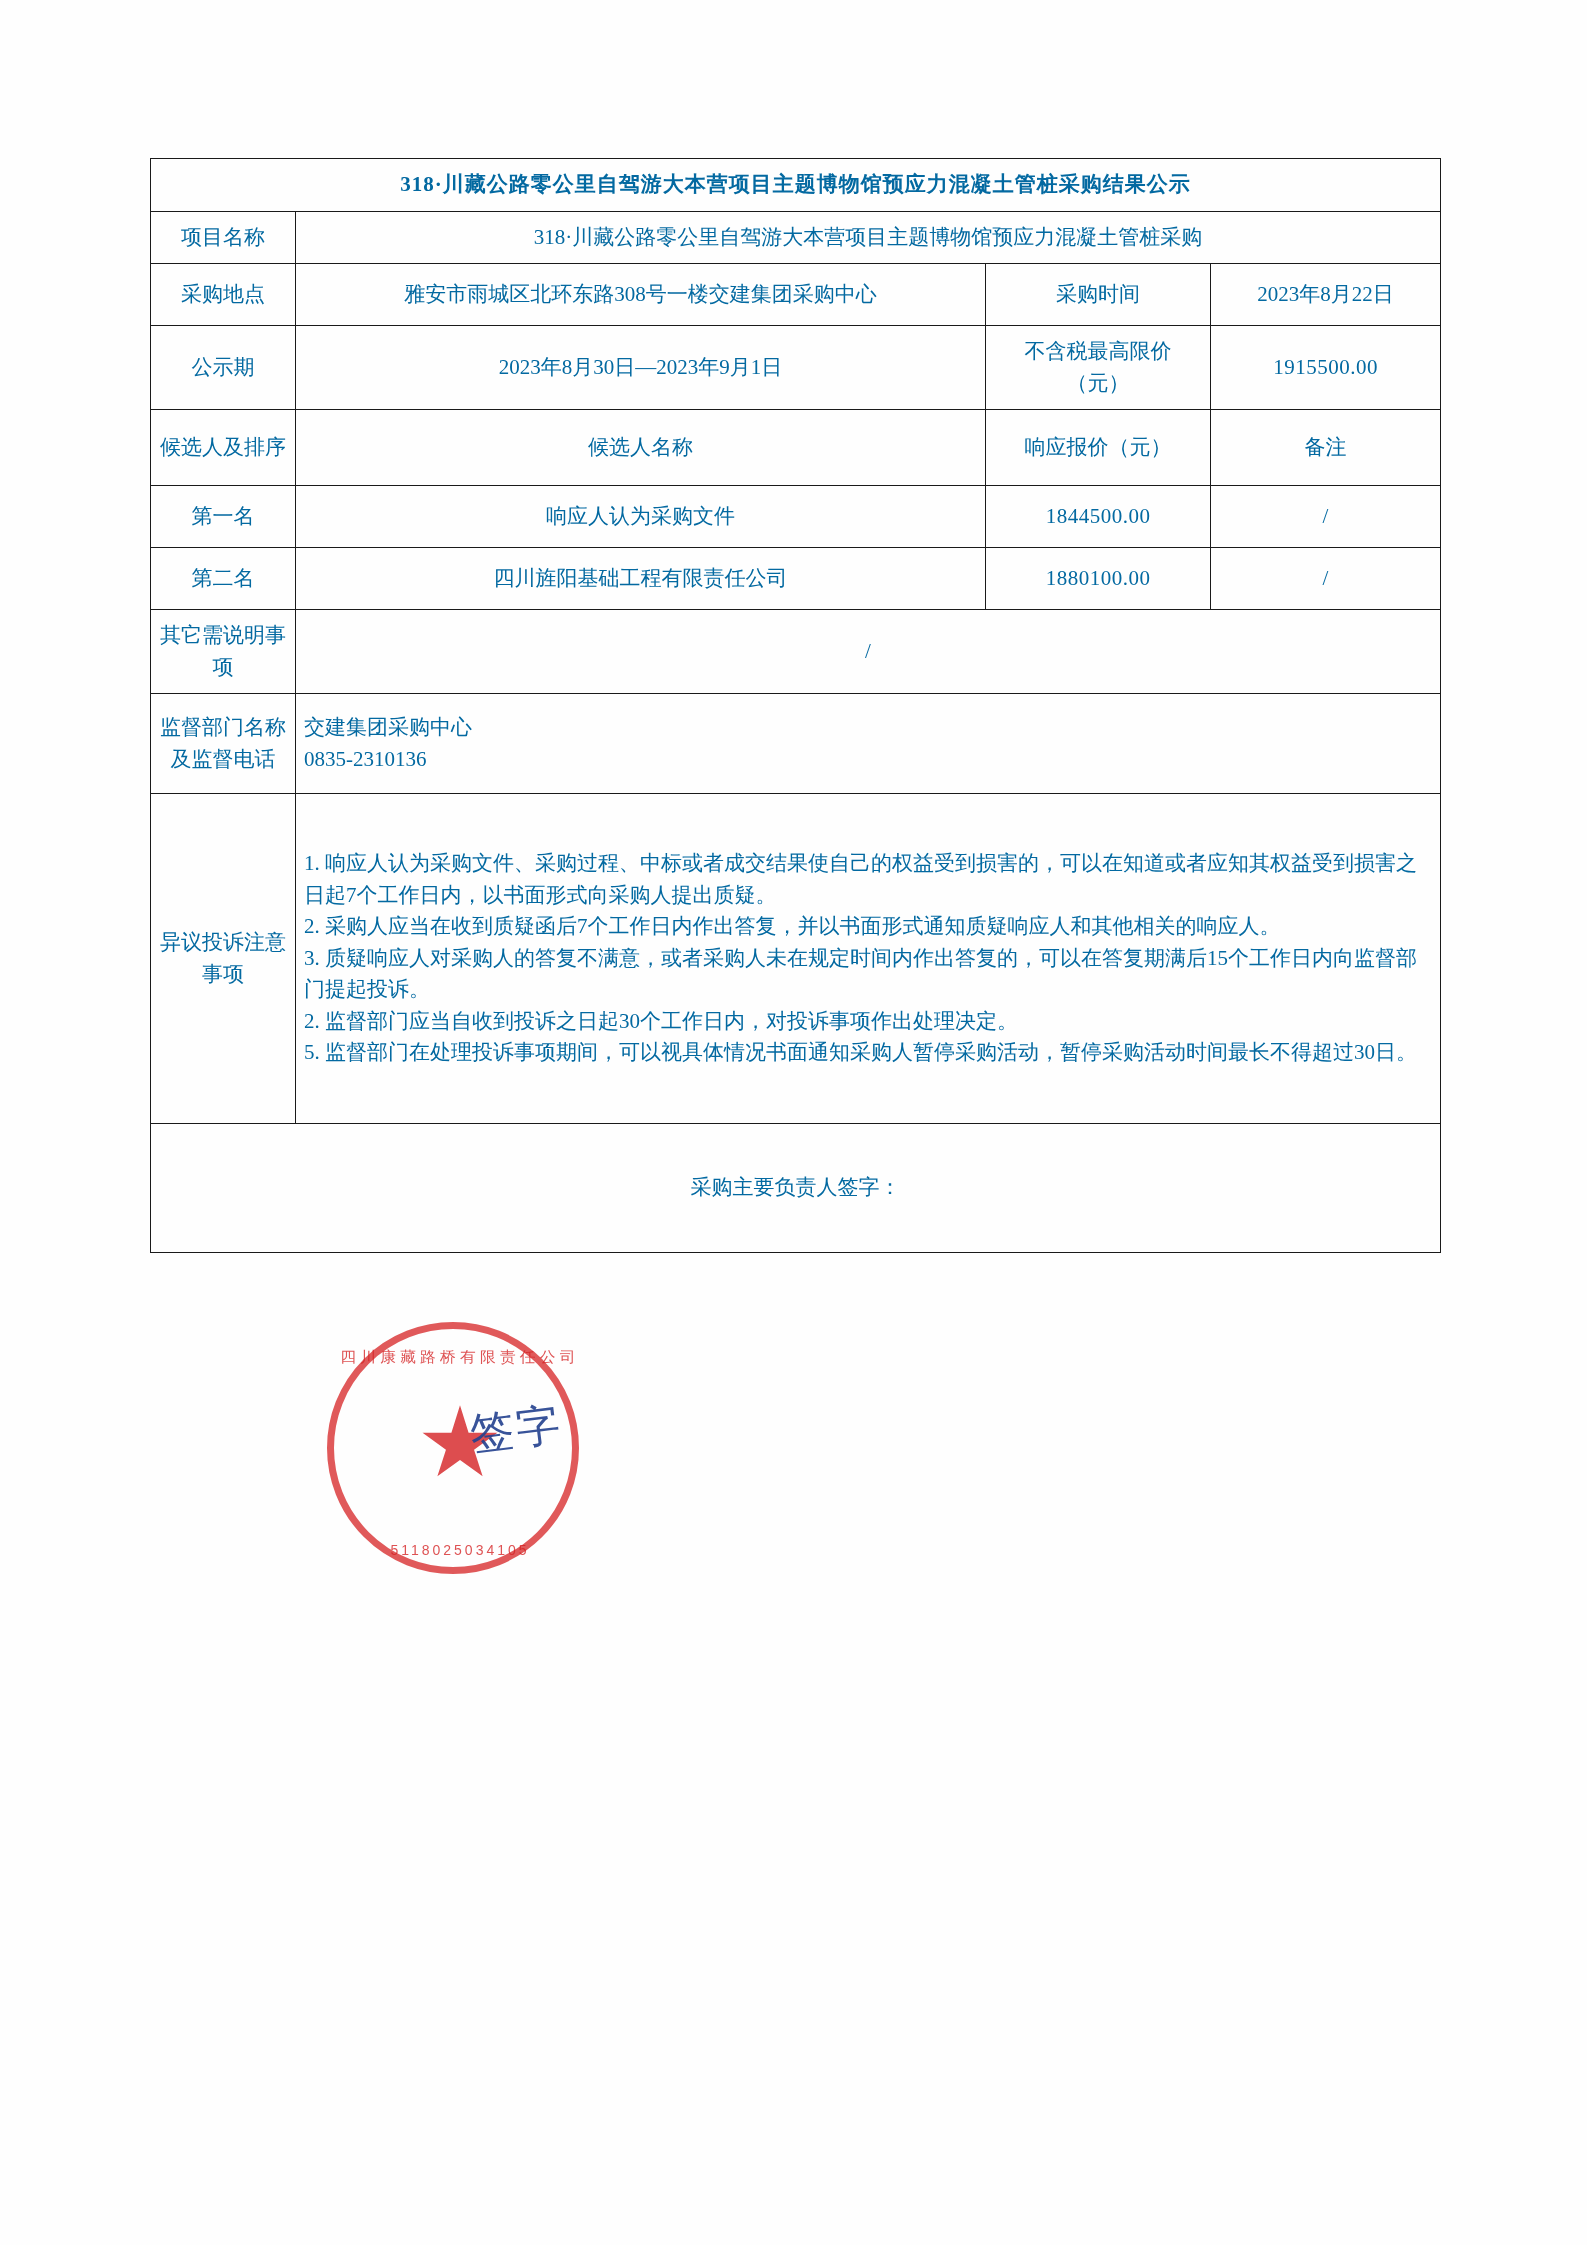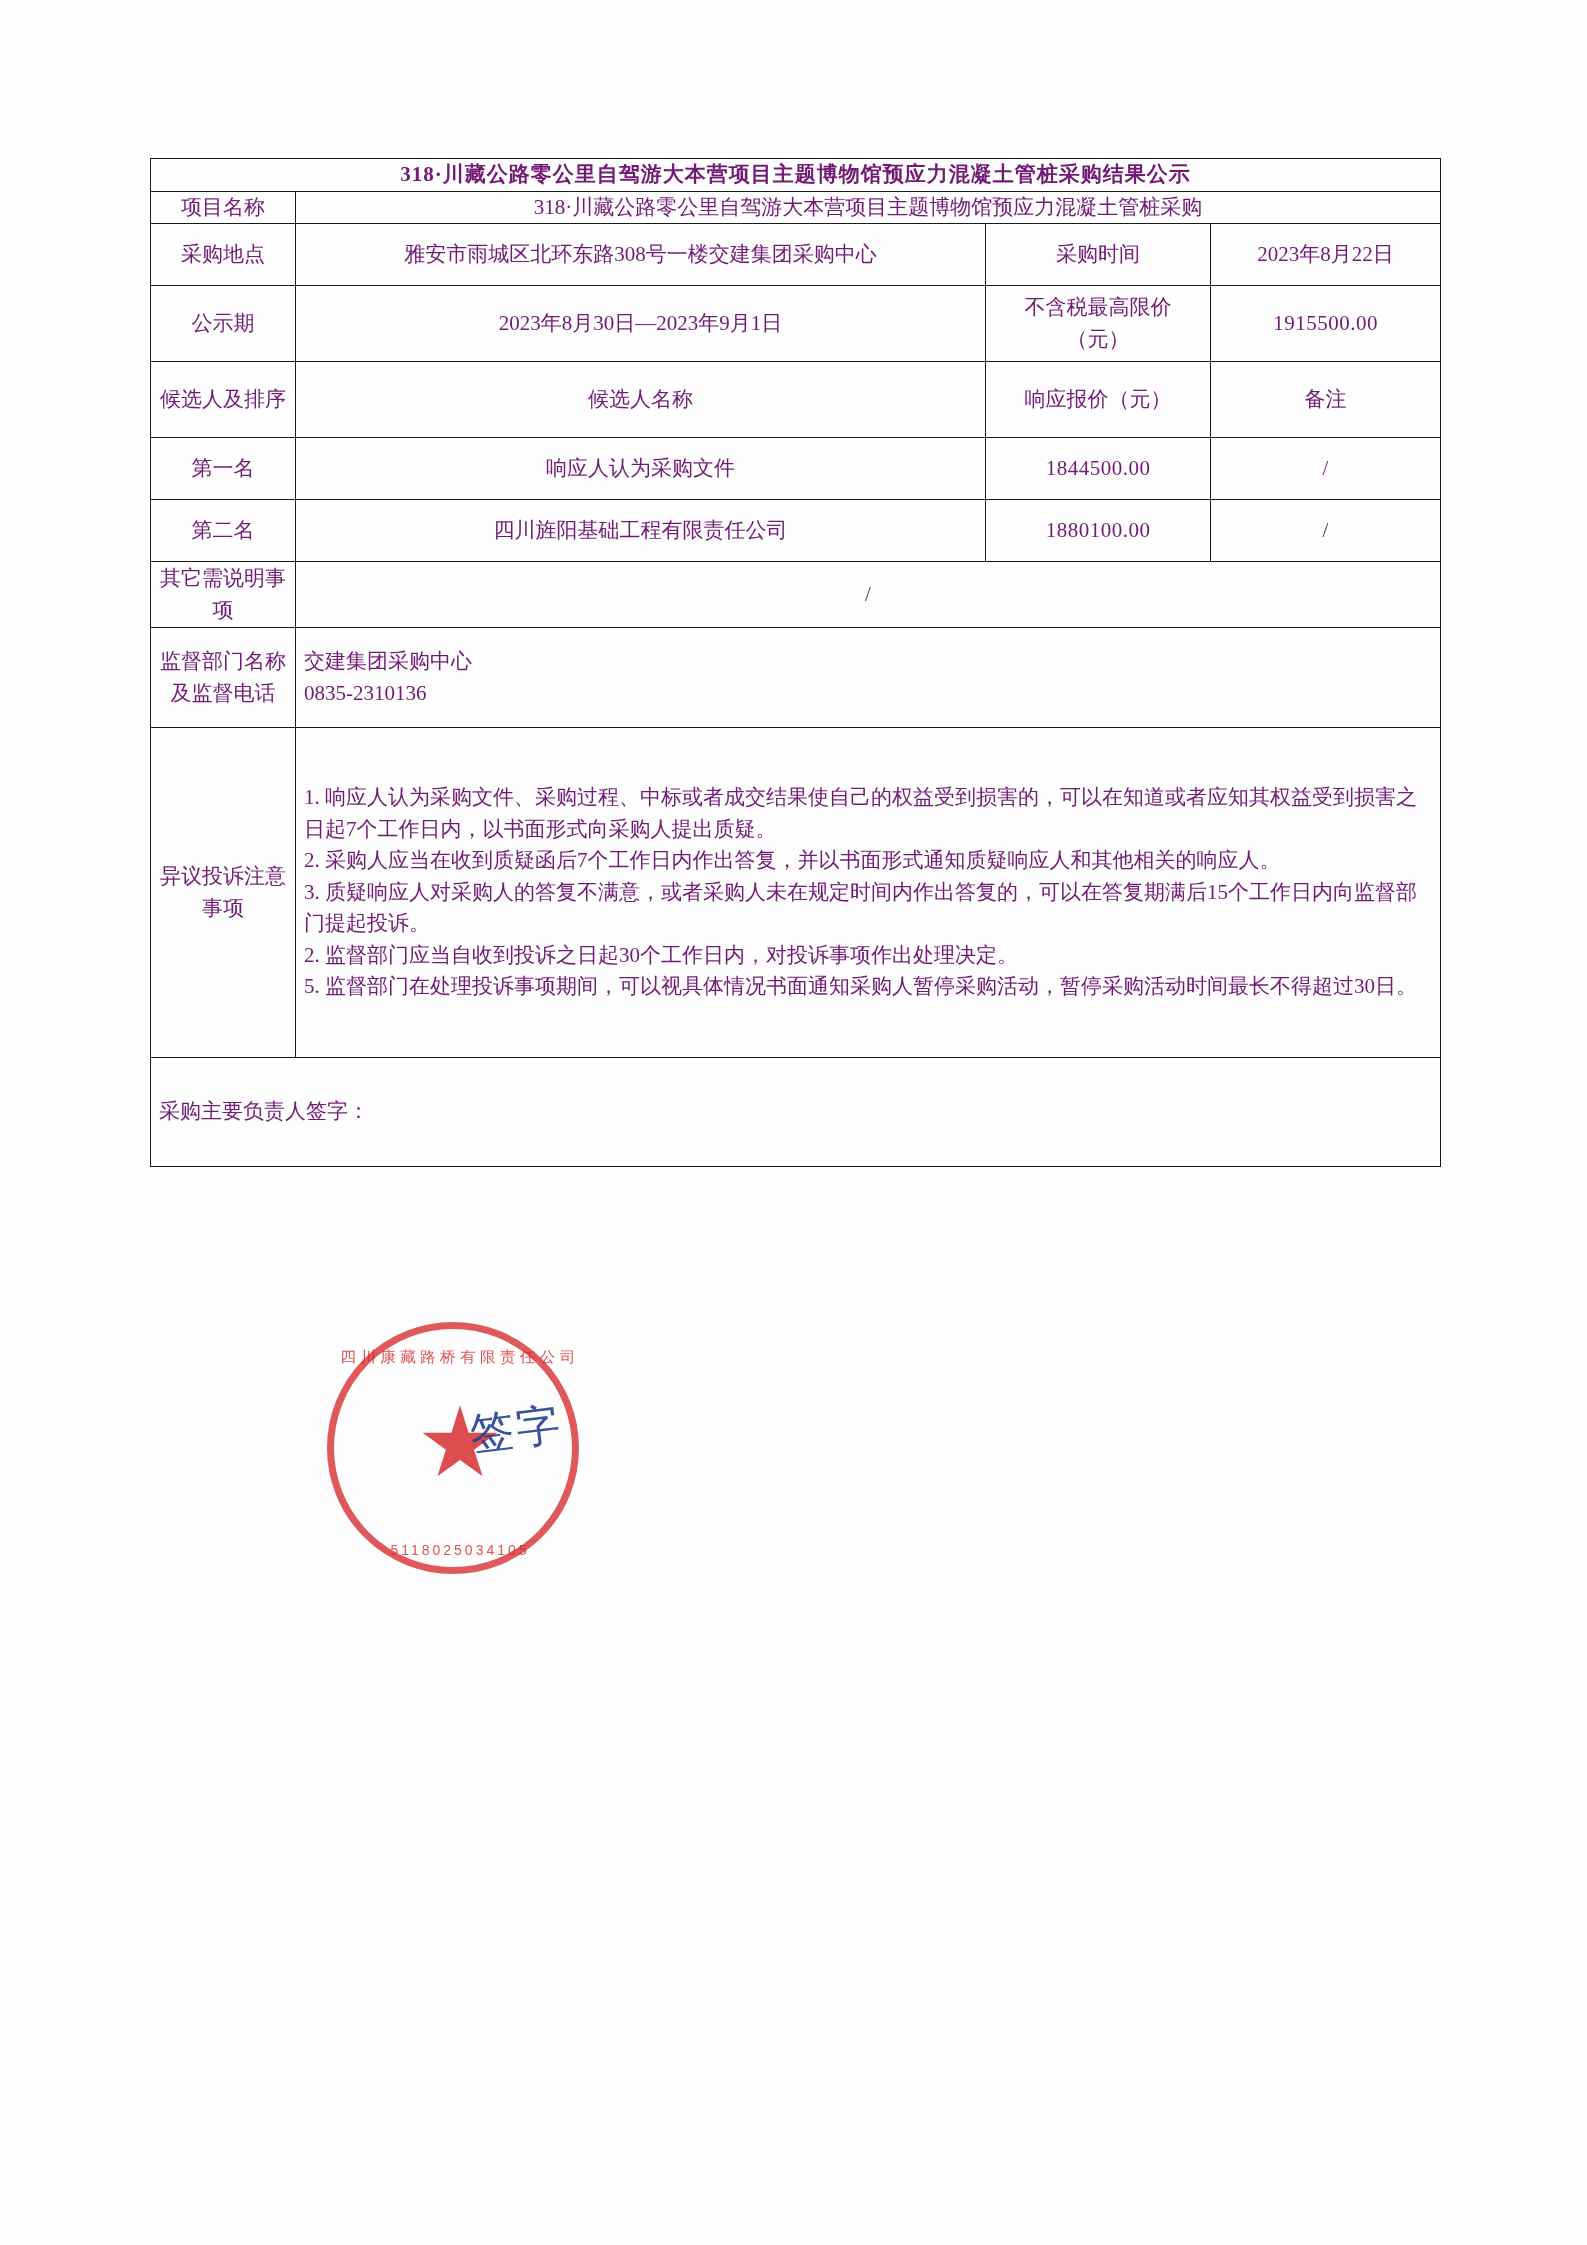--- a/index.html
+++ b/index.html
@@ -25,25 +25,25 @@
   .doc-table {
     position: absolute;
     left: 150px;
     top: 158px;
     width: 1290px;
     border-collapse: collapse;
     table-layout: fixed;
   }
   .doc-table td {
     border: 1.5px solid #1a1a1a;
-    padding: 0 8px;
+    padding: 10px 8px;
     vertical-align: middle;
     font-size: 21px;
     line-height: 1.5;
-    color: #701a75;
+    color: #0369a1;
   }
   .title-cell {
     text-align: center;
     font-size: 30px;
     font-weight: bold;
     letter-spacing: 1px;
     padding: 14px 20px 16px 20px;
     line-height: 1.45;
   }
   .lbl {
@@ -68,21 +68,21 @@
   .notes-cell p {
     margin: 0;
     text-indent: 0;
   }
   .sup-cell {
     line-height: 1.9;
     padding: 10px 8px;
   }
   .sign-cell {
     height: 108px;
-    text-align: left;
+    text-align: center;
     padding-left: 14px;
     font-size: 22px;
     vertical-align: middle;
   }
   .lbl-3line { line-height: 1.45; }
 
   
   .seal {
     position: absolute;
     left: 327px;

